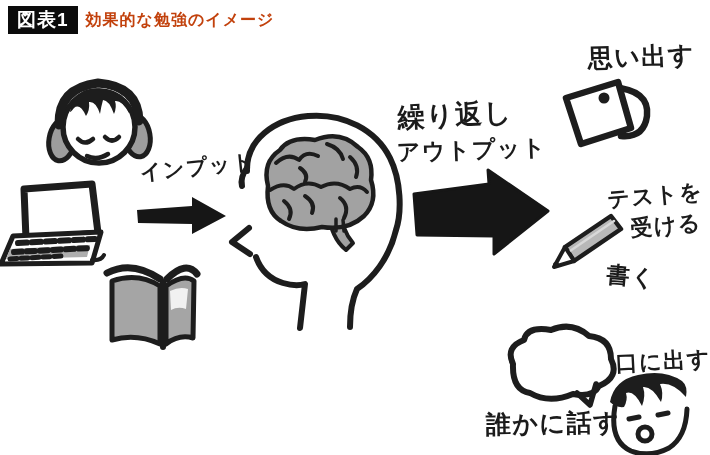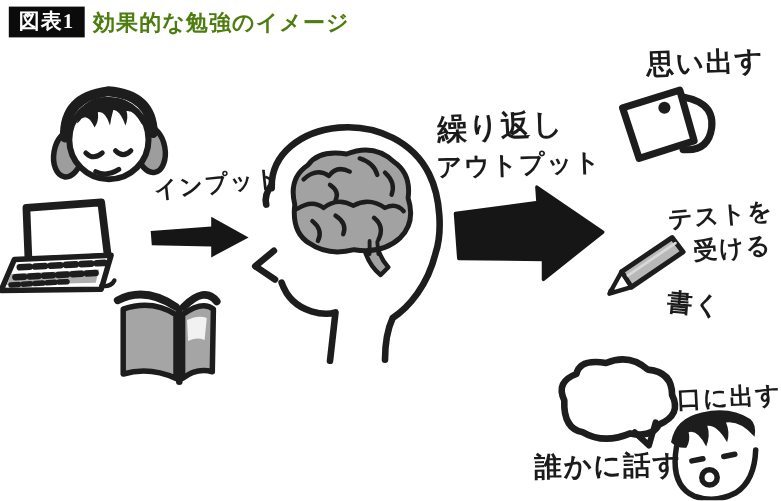--- a/index.html
+++ b/index.html
@@ -11,23 +11,23 @@
     font-family:"Liberation Sans", sans-serif;
   }
   .title-bar{
     position:absolute;top:6px;left:8px;
     display:flex;align-items:center;gap:8px;
     font-weight:bold;white-space:nowrap;z-index:2;
   }
   .badge{
     background:#0b0b0b;color:#ffffff;
     font-size:19px;line-height:1;
-    padding:4px 9px 5px;letter-spacing:1px;font-family:Liberation Serif, serif;
+    padding:4px 9px 5px;letter-spacing:1px;
   }
-  .heading{color:#4d7c0f;font-size:20px;letter-spacing:1px;}
+  .heading{color:#c2410c;font-size:16px;letter-spacing:1px;}
   svg{position:absolute;top:0;left:0;}
   .hand{
     font-family:"Liberation Sans", sans-serif;
     font-weight:600;fill:#1b1b1b;letter-spacing:1.5px;
   }
 </style>
 </head>
 <body>
 
 <div class="canvas">

